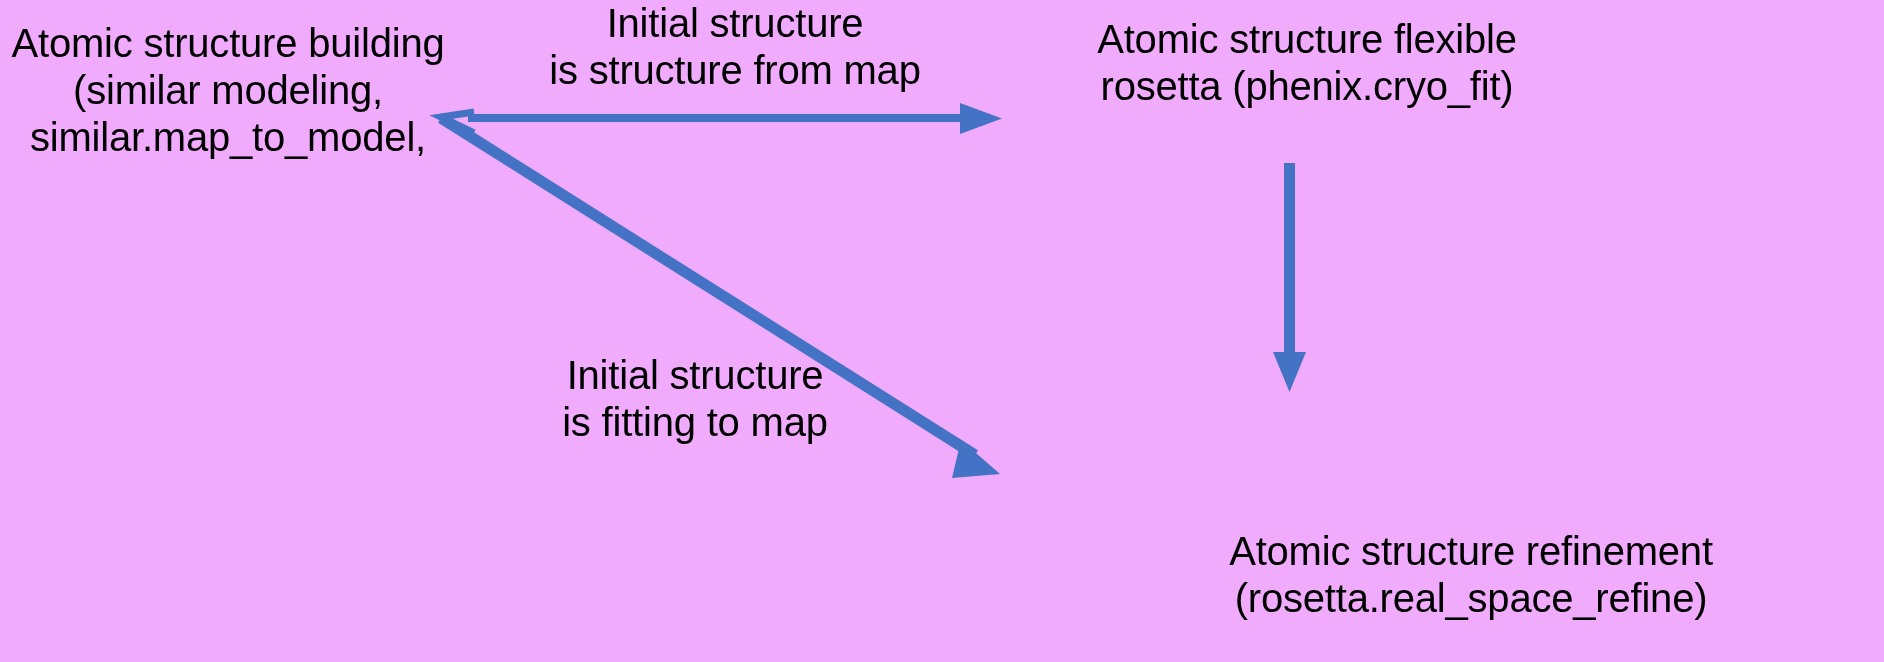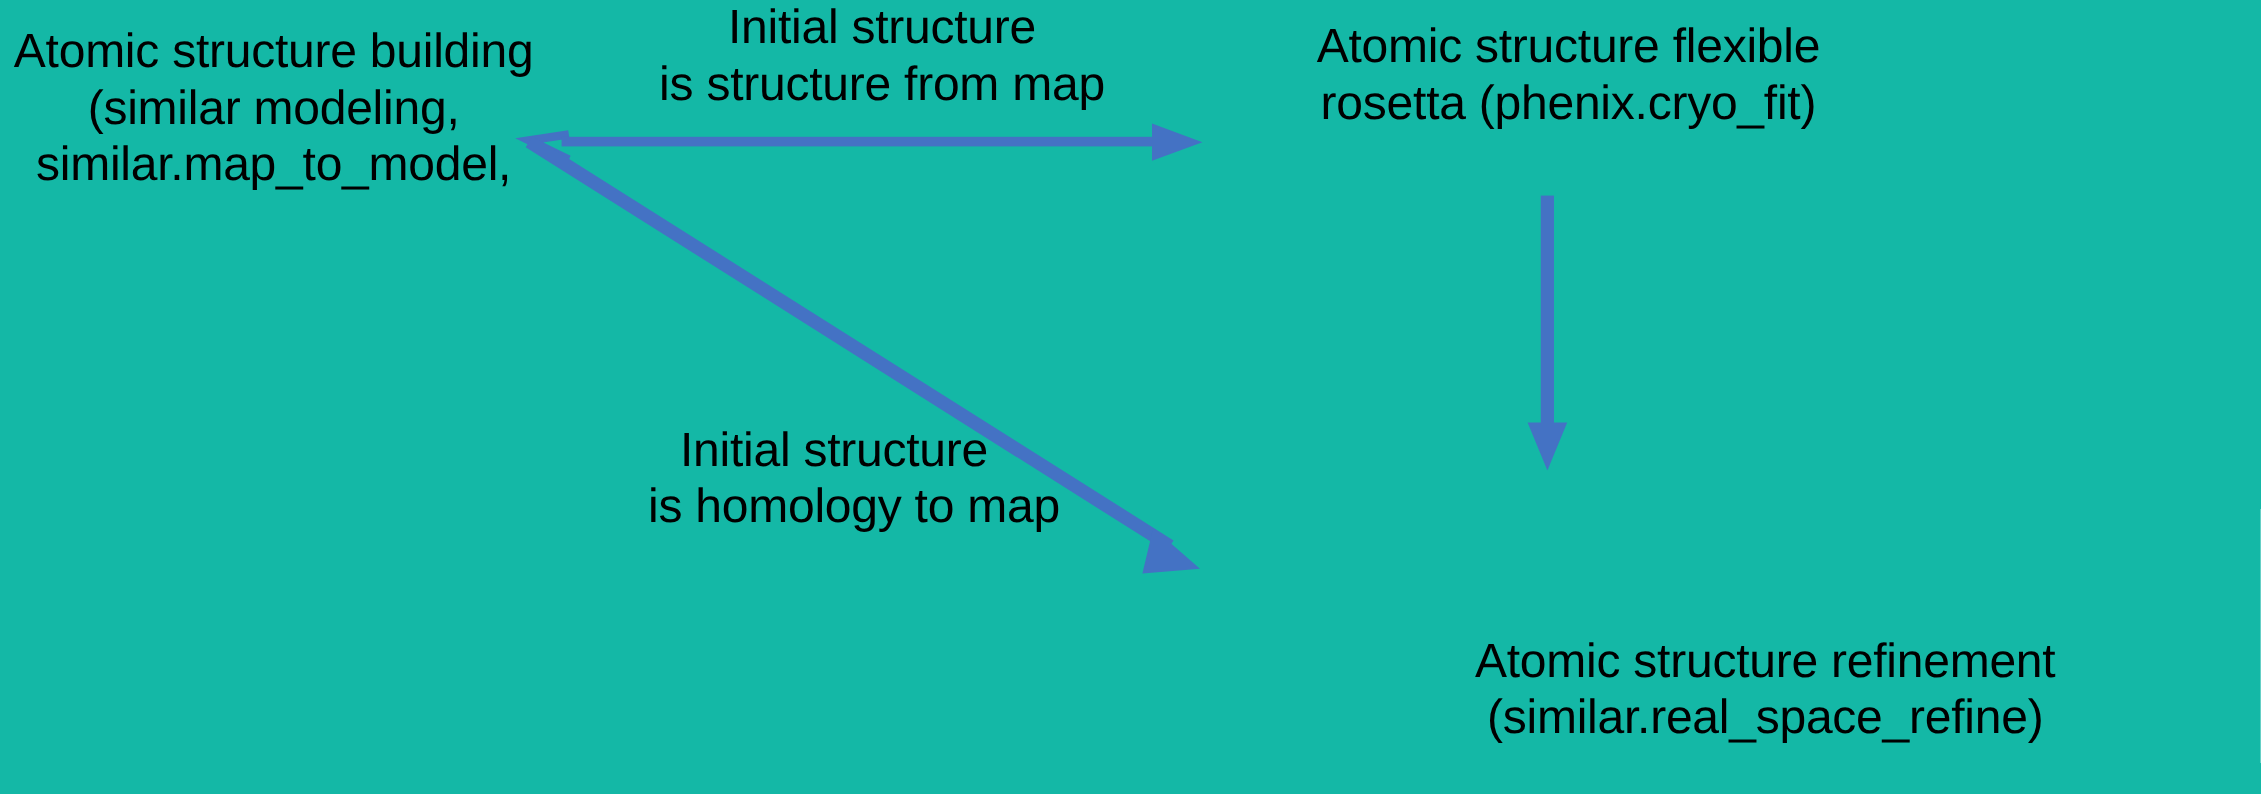--- a/index.html
+++ b/index.html
@@ -4,21 +4,21 @@
 <style>
   html, body {
     margin: 0;
     padding: 0;
     background: #ffffff;
   }
   #canvas {
     position: relative;
     width: 1884px;
     height: 662px;
-    background: #14b8a6;
+    background: #f0abfc;
     overflow: hidden;
     font-family: "Liberation Sans", sans-serif;
     color: #000000;
   }
   .textblock {
     position: absolute;
     text-align: center;
     line-height: 1.17;
     font-size: 40px;
     letter-spacing: -0.2px;
@@ -105,21 +105,21 @@
     <span class="ln">is structure from map</span>
   </div>
 
   <div class="textblock" id="node-flexible-fitting">
     <span class="ln">Atomic structure flexible</span>
     <span class="ln"><span>rosetta (</span><span class="it">phenix.cryo_fit</span><span>)</span></span>
   </div>
 
   <div class="textblock" id="label-similar">
     <span class="ln">Initial structure</span>
-    <span class="ln">is homology to map</span>
+    <span class="ln">is fitting to map</span>
   </div>
 
   <div class="textblock" id="node-refinement">
     <span class="ln">Atomic structure refinement</span>
-    <span class="ln"><span>(</span><span class="it">similar.real_space_refine</span><span>)</span></span>
+    <span class="ln"><span>(</span><span class="it">rosetta.real_space_refine</span><span>)</span></span>
   </div>
 
 </div>
 
 </body></html>

